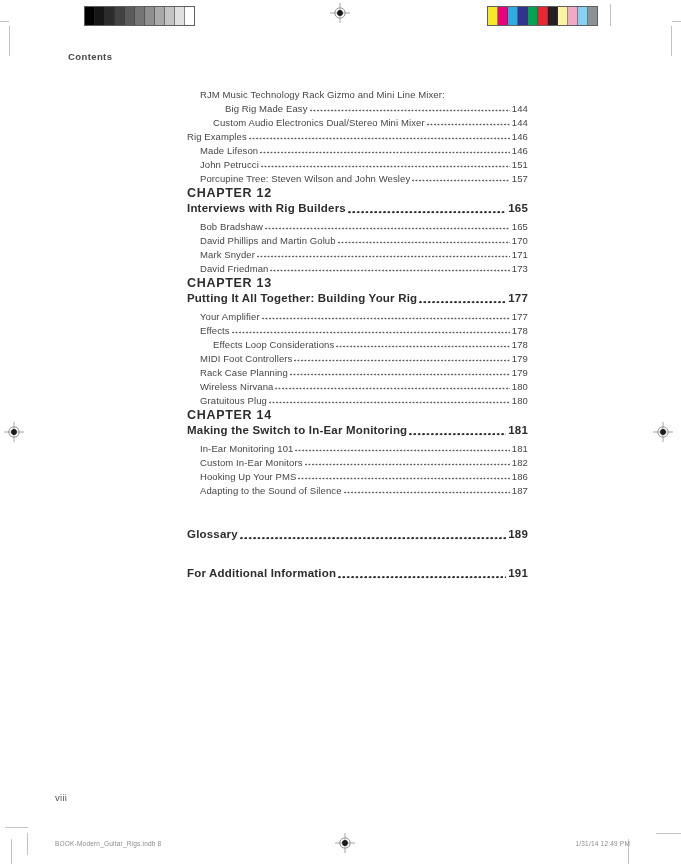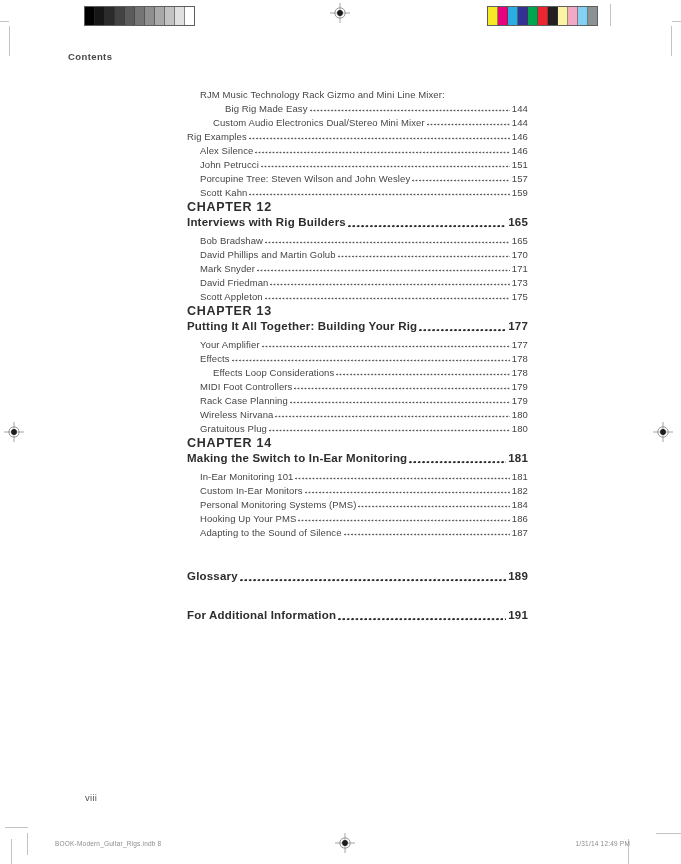--- a/index.html
+++ b/index.html
@@ -19,21 +19,21 @@
   .swatch { flex:1 1 0; border-right:1px solid rgba(60,60,60,.55); }
   .swatch:last-child { border-right:none; }
   .regmark { position:absolute; width:20px; height:20px; }
   .cropmark { position:absolute; background:#c3c3c7; }
   
   #contents-header {
     position:absolute; left:68px; top:51px;
     font-size:9.5px; font-weight:bold; letter-spacing:.4px; color:#48484b;
   }
   #folio {
-    position:absolute; left:85px; top:792px;
+    position:absolute; left:55px; top:792px;
     font-size:9.5px; color:#55555a; letter-spacing:.3px;
   }
   
   #toc { position:absolute; left:187px; top:88px; width:341px; }
   .trow {
     display:flex; align-items:baseline;
     font-size:9.5px; line-height:14px; color:#46464a; letter-spacing:.1px;
   }
   .trow .lbl  { white-space:nowrap; }
   .trow .pnum { white-space:nowrap; }
@@ -143,38 +143,33 @@
         <span class="lbl">Custom Audio Electronics Dual/Stereo Mini Mixer</span>
         <span class="leader"></span>
         <span class="pnum">144</span>
       </div>
       <div class="trow ind0">
         <span class="lbl">Rig Examples</span>
         <span class="leader"></span>
         <span class="pnum">146</span>
       </div>
       <div class="trow ind1">
-        <span class="lbl">Alex Silence</span>
+        <span class="lbl">Made Lifeson</span>
         <span class="leader"></span>
         <span class="pnum">146</span>
       </div>
       <div class="trow ind1">
         <span class="lbl">John Petrucci</span>
         <span class="leader"></span>
         <span class="pnum">151</span>
       </div>
       <div class="trow ind1">
         <span class="lbl">Porcupine Tree: Steven Wilson and John Wesley</span>
         <span class="leader"></span>
         <span class="pnum">157</span>
-      </div>
-      <div class="trow ind1">
-        <span class="lbl">Scott Kahn</span>
-        <span class="leader"></span>
-        <span class="pnum">159</span>
       </div>
     </div>
     <div class="chapter-block">
       <div class="kicker">CHAPTER 12</div>
       <div class="trow ind0 bold-row">
         <span class="lbl">Interviews with Rig Builders</span>
         <span class="leader"></span>
         <span class="pnum">165</span>
       </div>
       <div class="items">
@@ -191,25 +186,20 @@
         <div class="trow ind1">
           <span class="lbl">Mark Snyder</span>
           <span class="leader"></span>
           <span class="pnum">171</span>
         </div>
         <div class="trow ind1">
           <span class="lbl">David Friedman</span>
           <span class="leader"></span>
           <span class="pnum">173</span>
         </div>
-        <div class="trow ind1">
-          <span class="lbl">Scott Appleton</span>
-          <span class="leader"></span>
-          <span class="pnum">175</span>
-        </div>
       </div>
     </div>
     <div class="chapter-block">
       <div class="kicker">CHAPTER 13</div>
       <div class="trow ind0 bold-row">
         <span class="lbl">Putting It All Together: Building Your Rig</span>
         <span class="leader"></span>
         <span class="pnum">177</span>
       </div>
       <div class="items">
@@ -262,25 +252,20 @@
           <span class="lbl">In-Ear Monitoring 101</span>
           <span class="leader"></span>
           <span class="pnum">181</span>
         </div>
         <div class="trow ind1">
           <span class="lbl">Custom In-Ear Monitors</span>
           <span class="leader"></span>
           <span class="pnum">182</span>
         </div>
         <div class="trow ind1">
-          <span class="lbl">Personal Monitoring Systems (PMS)</span>
-          <span class="leader"></span>
-          <span class="pnum">184</span>
-        </div>
-        <div class="trow ind1">
           <span class="lbl">Hooking Up Your PMS</span>
           <span class="leader"></span>
           <span class="pnum">186</span>
         </div>
         <div class="trow ind1">
           <span class="lbl">Adapting to the Sound of Silence</span>
           <span class="leader"></span>
           <span class="pnum">187</span>
         </div>
       </div>

